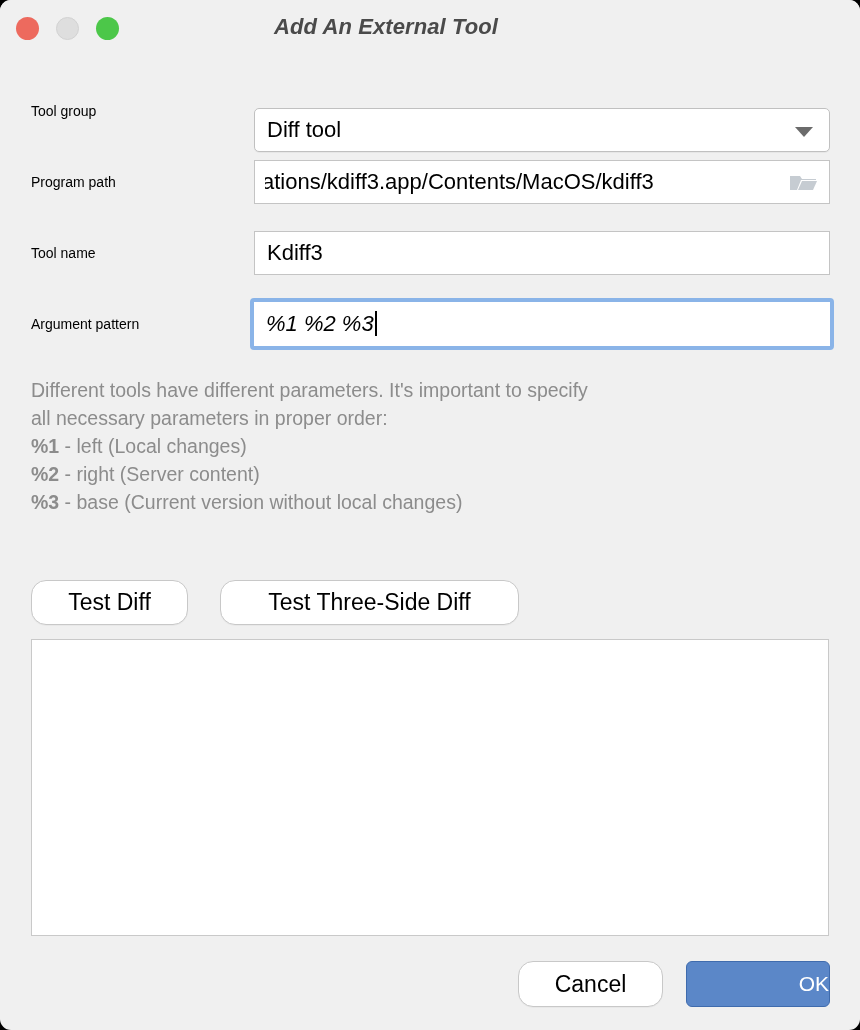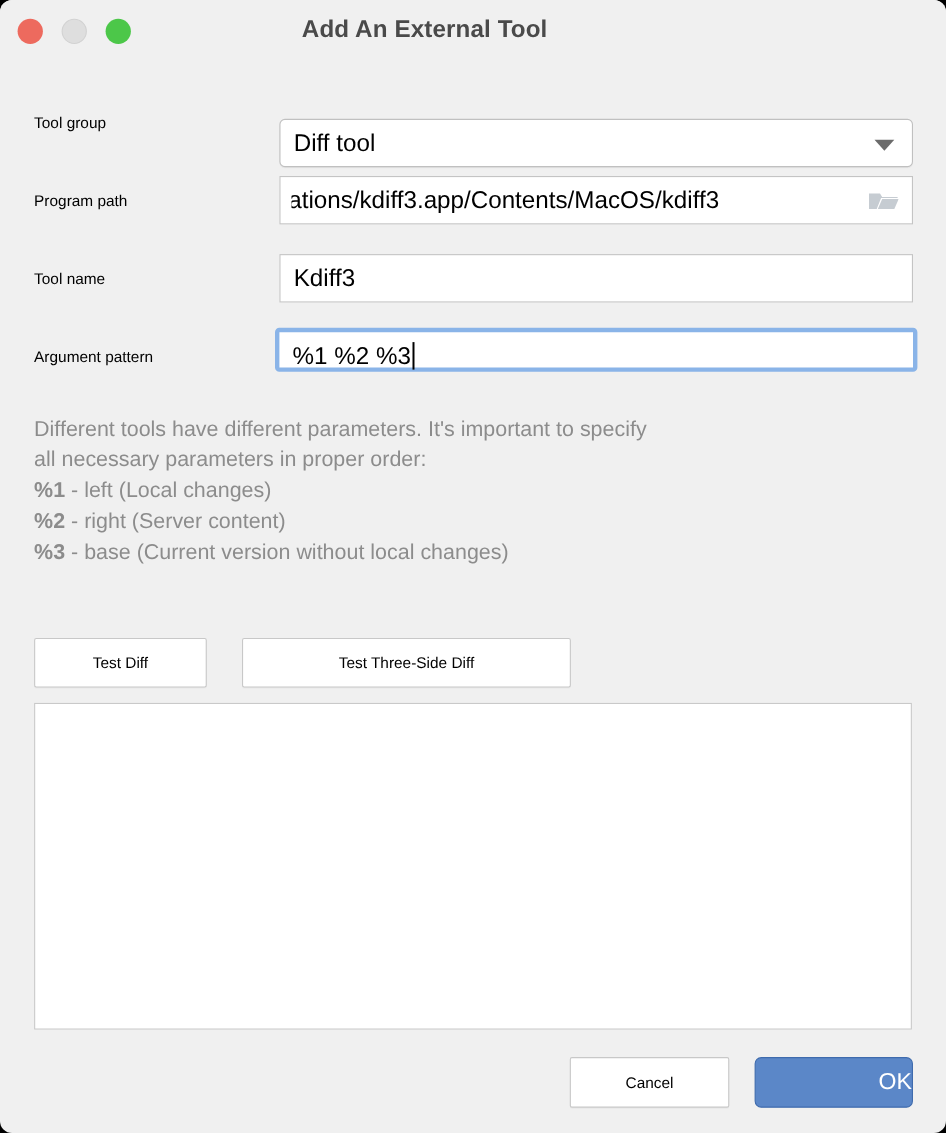--- a/index.html
+++ b/index.html
@@ -47,20 +47,21 @@
 
   .title {
     position: absolute;
     left: 0; top: 14px;
     width: 772px;
     text-align: center;
     font-size: 22px;
     font-weight: bold;
     color: #4a4a4a;
     letter-spacing: 0.1px;
+    font-style: italic;
   }
 
   
   .row {
     position: absolute;
     left: 0;
     width: 860px;
     height: 44px;
   }
   .row-label {
@@ -131,24 +132,25 @@
     top: 12px;
     width: 28px;
     height: 20px;
   }
 
   
   .field-focused {
     left: 250px;
     top: -4px;
     width: 584px;
-    height: 40px;
+    height: 52px;
     background: #ffffff;
     border: 4px solid #8ab4e8;
     border-radius: 4px;
+    font-style: italic;
   }
   .field-focused .field-text {
     left: 12px;
     height: 44px;
     line-height: 44px;
   }
   .caret {
     display: inline-block;
     width: 2px;
     height: 25px;
@@ -168,22 +170,22 @@
     color: #8c8c8c;
   }
   .help div { white-space: nowrap; }
   .help b { font-weight: bold; color: #8c8c8c; }
 
   
   .btn {
     position: absolute;
     background: #ffffff;
     border: 1px solid #c8c8c8;
-    border-radius: 2px;
-    font-size: 14px;
+    border-radius: 15px;
+    font-size: 23px;
     color: #000000;
     text-align: center;
     box-sizing: border-box;
     box-shadow: 0 1px 0 rgba(0,0,0,0.03);
   }
   .btn-test-diff {
     left: 31px;  top: 580px;
     width: 157px; height: 45px;
     line-height: 43px;
   }

